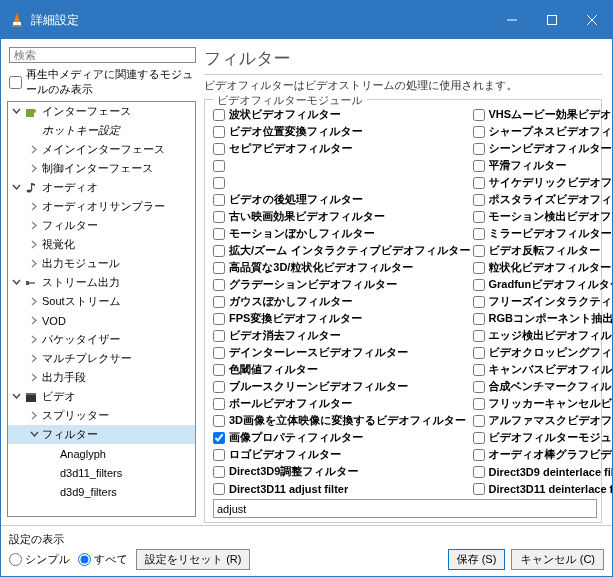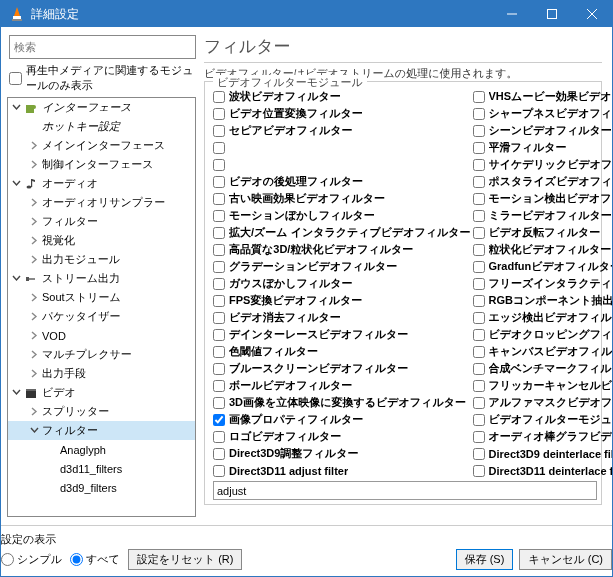--- a/index.html
+++ b/index.html
@@ -1,45 +1,45 @@
 <!DOCTYPE html>
 <html><head>
 <meta charset="utf-8">
 <style>
 * { box-sizing: border-box; margin: 0; padding: 0; font-family: "Yu Gothic UI", "Meiryo UI", sans-serif; font-size: 11px; }
 body { background: #fff; width: 613px; height: 577px; display: flex; flex-direction: column; border: 1px solid #2e77c0; }
-.titlebar { background: #2e77c0; color: #fff; height: 26px; display: flex; align-items: center; padding: 0 0 0 8px; }
+.titlebar { background: #2e77c0; color: #fff; height: 38px; display: flex; align-items: center; padding: 0 0 0 8px; }
 .titlebar .icon { width: 16px; height: 16px; margin-right: 6px; }
 .titlebar .title { flex: 1; font-size: 12px; }
 .titlebar .winbtn { width: 40px; height: 30px; display: flex; align-items: center; justify-content: center; color: #fff; }
 .titlebar .winbtn svg { width: 10px; height: 10px; }
 .content { flex: 1; display: flex; overflow: hidden; }
 .sidebar { width: 201px; display: flex; flex-direction: column; padding: 6px 0 6px 6px; }
 .search { margin: 2px 6px 4px 2px; }
-.search input { width: 100%; height: 24px; padding: 6px 4px; border: 1px solid #888; }
+.search input { width: 100%; height: 16px; padding: 6px 4px; border: 1px solid #888; }
 .chklbl { display: flex; align-items: center; margin: 0 0 4px 2px; }
 .chklbl input { margin-right: 4px; width: 13px; height: 13px; }
 .tree { flex: 1; border: 1px solid #888; margin-right: 6px; overflow-y: auto; background: #fff; }
 .tree-item { display: flex; align-items: center; height: 19px; padding-left: 2px; cursor: default; }
 .tree-item.selected { background: #cde6f7; }
 .chevron { width: 12px; height: 12px; display: flex; align-items: center; justify-content: center; margin-right: 2px; }
 .ticon { width: 14px; height: 14px; margin-right: 4px; display: flex; align-items: center; justify-content: center; }
 .tree-item .lbl { white-space: nowrap; }
 .main { flex: 1; display: flex; flex-direction: column; padding: 8px 10px 0 2px; overflow: hidden; }
 .main h1 { font-size: 17px; font-weight: 400; color: #555; margin-bottom: 4px; }
 .main hr { border: none; border-top: 1px solid #ccc; margin-bottom: 3px; }
-.main .desc { color: #333; }
+.main .desc { color: #333; margin-bottom: 6px; }
 .fieldset { border: 1px solid #ccc; padding: 6px 4px 4px 8px; position: relative; }
 .fieldset .legend { position: absolute; top: -7px; left: 8px; background: #fff; padding: 0 4px; font-size: 11px; color: #444; }
 .filtergrid { display: grid; grid-template-columns: 1fr 1fr; column-gap: 2px; }
 .fitem { display: flex; align-items: center; height: 17px; }
 .fitem input[type=checkbox] { width: 12px; height: 12px; margin-right: 4px; }
 .fitem .fl { white-space: nowrap; overflow: hidden; text-overflow: ellipsis; font-weight: bold; }
 .expr { width: 100%; height: 19px; border: 1px solid #999; padding: 1px 3px; margin-top: 2px; }
-.footer { border-top: 1px solid #ccc; margin-top: 2px; padding: 6px 0; display: flex; align-items: end; }
+.footer { border-top: 1px solid #ccc; margin-top: 2px; padding: 6px 8px; display: flex; align-items: end; }
 .footer .left { flex: 1; }
 .footer .grp { margin-bottom: 2px; }
 .footer .radios { display: flex; align-items: center; gap: 8px; }
 .footer .radios label { display: flex; align-items: center; gap: 3px; }
 .footer button { height: 21px; padding: 0 8px; border: 1px solid #888; background: #f0f0f0; cursor: pointer; }
 .footer .right { display: flex; gap: 6px; }
 .footer .save { border: 1px solid #0078d7; }
 .tree::-webkit-scrollbar { width: 16px; }
 .tree::-webkit-scrollbar-track { background: #f0f0f0; }
 .tree::-webkit-scrollbar-thumb { background: #c0c0c0; }
@@ -77,21 +77,21 @@
 <div class="content">
   <div class="sidebar">
     <div class="search">
       <input type="text" placeholder="検索" style="">
     </div>
     <label class="chklbl">
       <input type="checkbox" style="">
       <span>再生中メディアに関連するモジュールのみ表示</span>
     </label>
     <div class="tree" id="tree">
-        <div class="tree-item" style="padding-left: 2px; font-style: italic;">
+        <div class="tree-item" style="padding-left: 2px;">
           <span class="chevron">
             <svg width="9" height="9" viewBox="0 0 9 9">
               <path d="M1 2 L4.5 6 L8 2" fill="none" stroke="#444" stroke-width="1.4"></path>
             </svg>
           </span>
           <span class="ticon">
             <svg width="12" height="12" viewBox="0 0 12 12">
               <rect x="1" y="3" width="8" height="8" fill="#7ca43a"></rect>
               <circle cx="9" cy="5" r="2" fill="#7ca43a"></circle>
             </svg>
@@ -186,29 +186,29 @@
             </svg>
           </span>
           <span class="lbl">Soutストリーム</span>
         </div>
         <div class="tree-item" style="padding-left: 20px;">
           <span class="chevron">
             <svg width="9" height="9" viewBox="0 0 9 9">
               <path d="M2 1 L6 4.5 L2 8" fill="none" stroke="#888" stroke-width="1.4"></path>
             </svg>
           </span>
+          <span class="lbl">VOD</span>
+        </div>
+        <div class="tree-item" style="padding-left: 20px;">
+          <span class="chevron">
+            <svg width="9" height="9" viewBox="0 0 9 9">
+              <path d="M2 1 L6 4.5 L2 8" fill="none" stroke="#888" stroke-width="1.4"></path>
+            </svg>
+          </span>
           <span class="lbl">パケッタイザー</span>
-        </div>
-        <div class="tree-item" style="padding-left: 20px;">
-          <span class="chevron">
-            <svg width="9" height="9" viewBox="0 0 9 9">
-              <path d="M2 1 L6 4.5 L2 8" fill="none" stroke="#888" stroke-width="1.4"></path>
-            </svg>
-          </span>
-          <span class="lbl">VOD</span>
         </div>
         <div class="tree-item" style="padding-left: 20px;">
           <span class="chevron">
             <svg width="9" height="9" viewBox="0 0 9 9">
               <path d="M2 1 L6 4.5 L2 8" fill="none" stroke="#888" stroke-width="1.4"></path>
             </svg>
           </span>
           <span class="lbl">マルチプレクサー</span>
         </div>
         <div class="tree-item" style="padding-left: 20px;">

